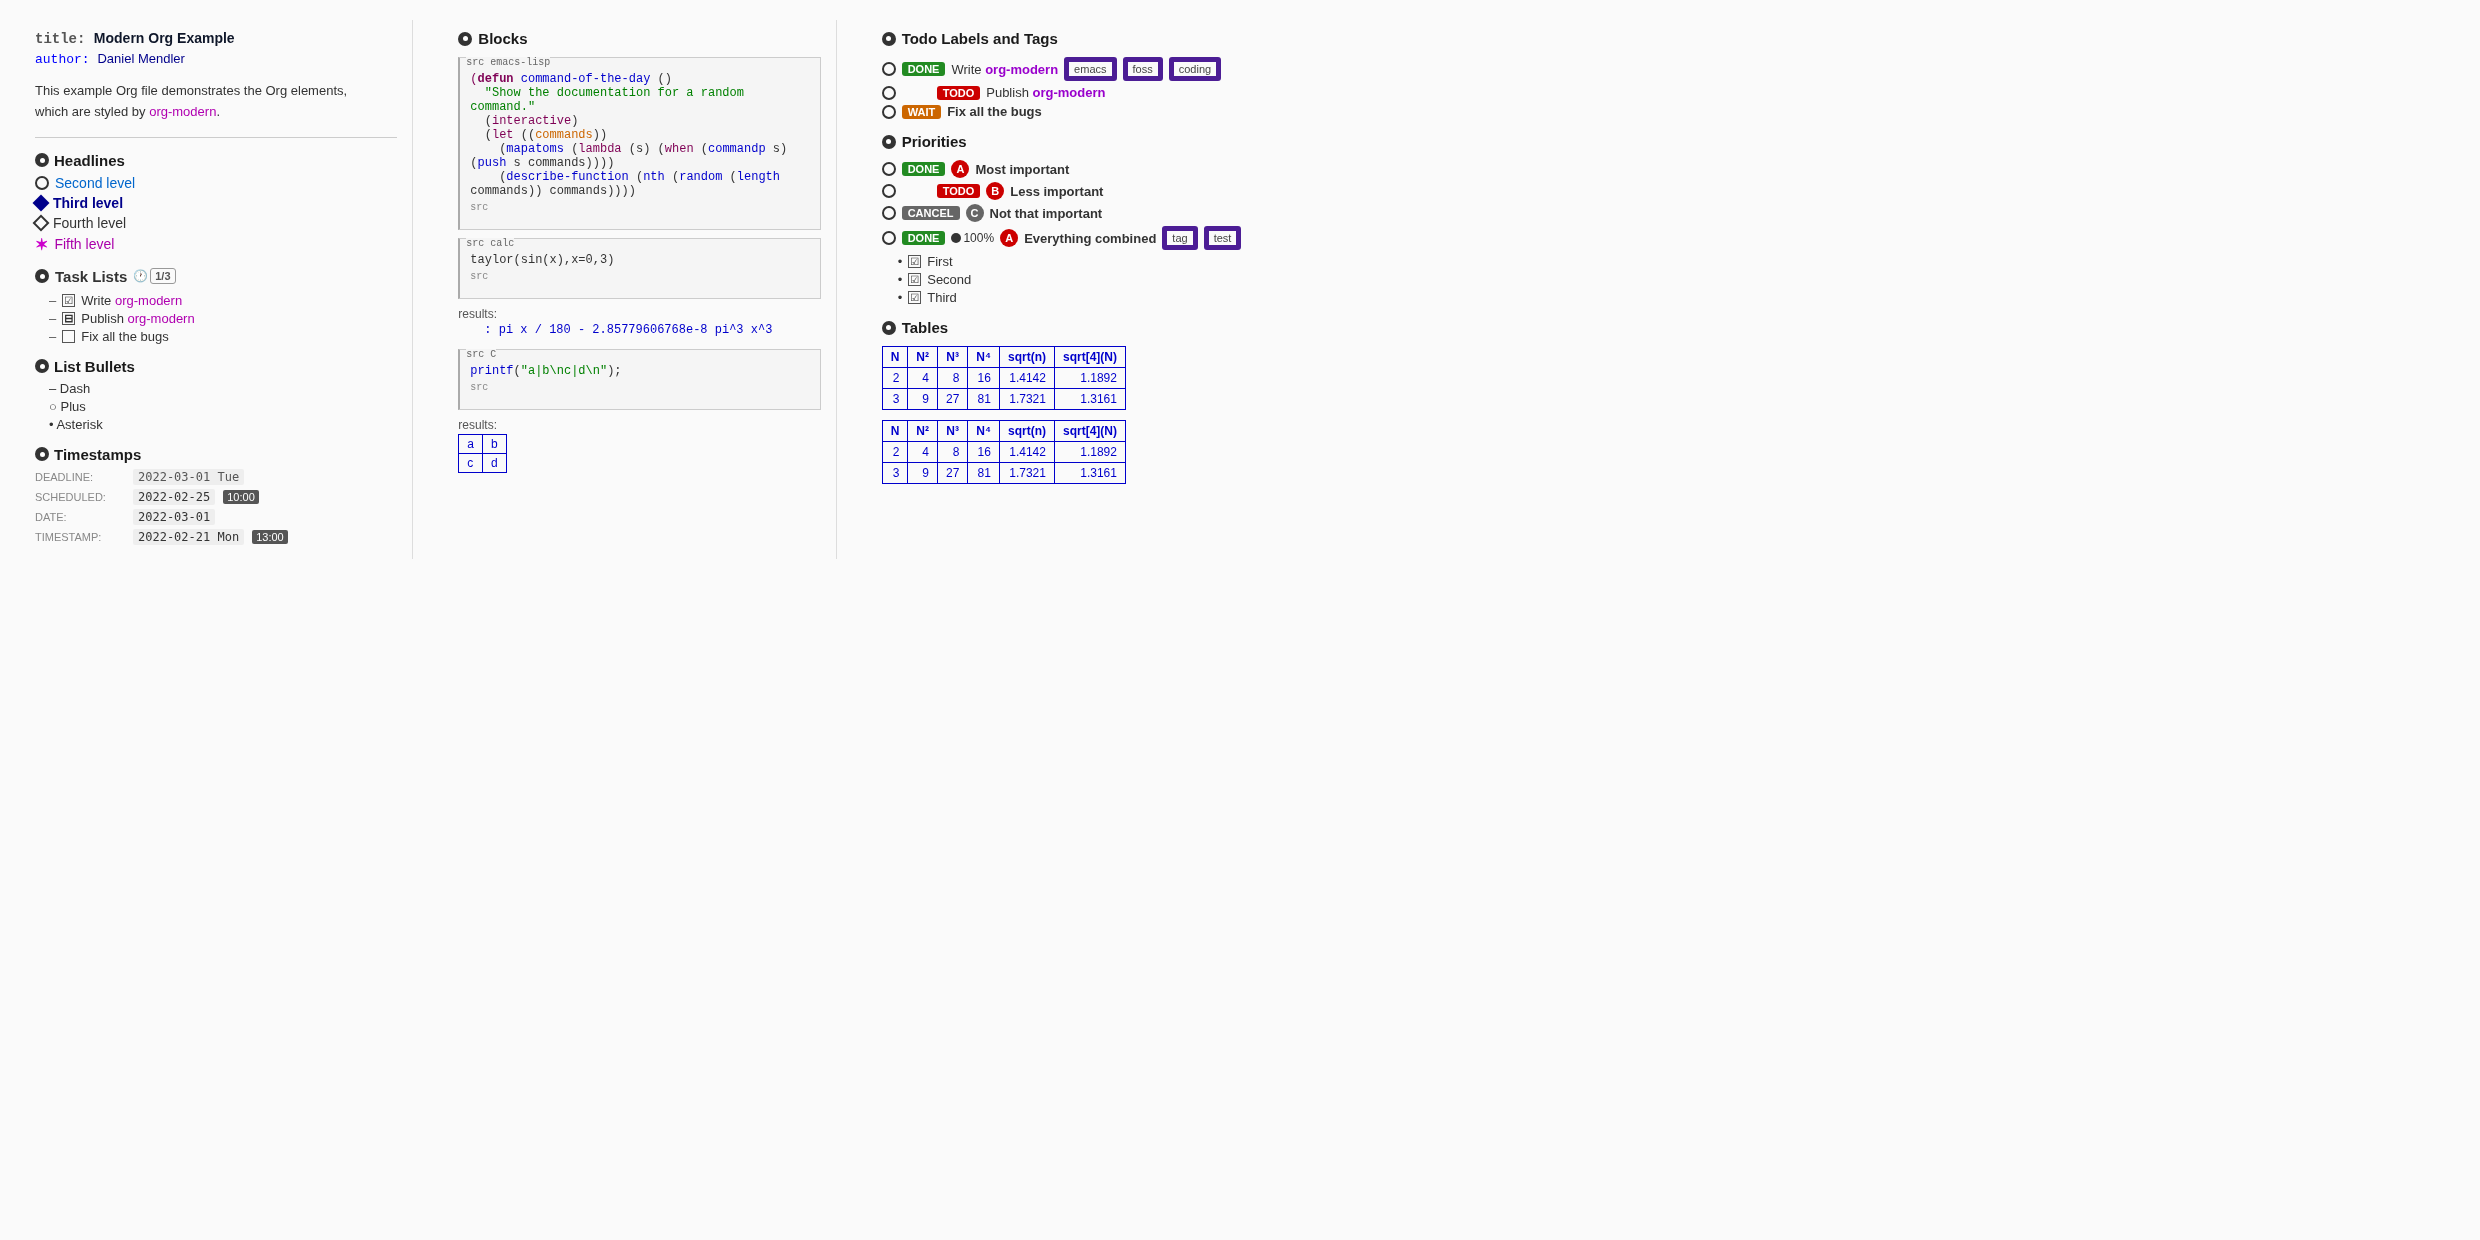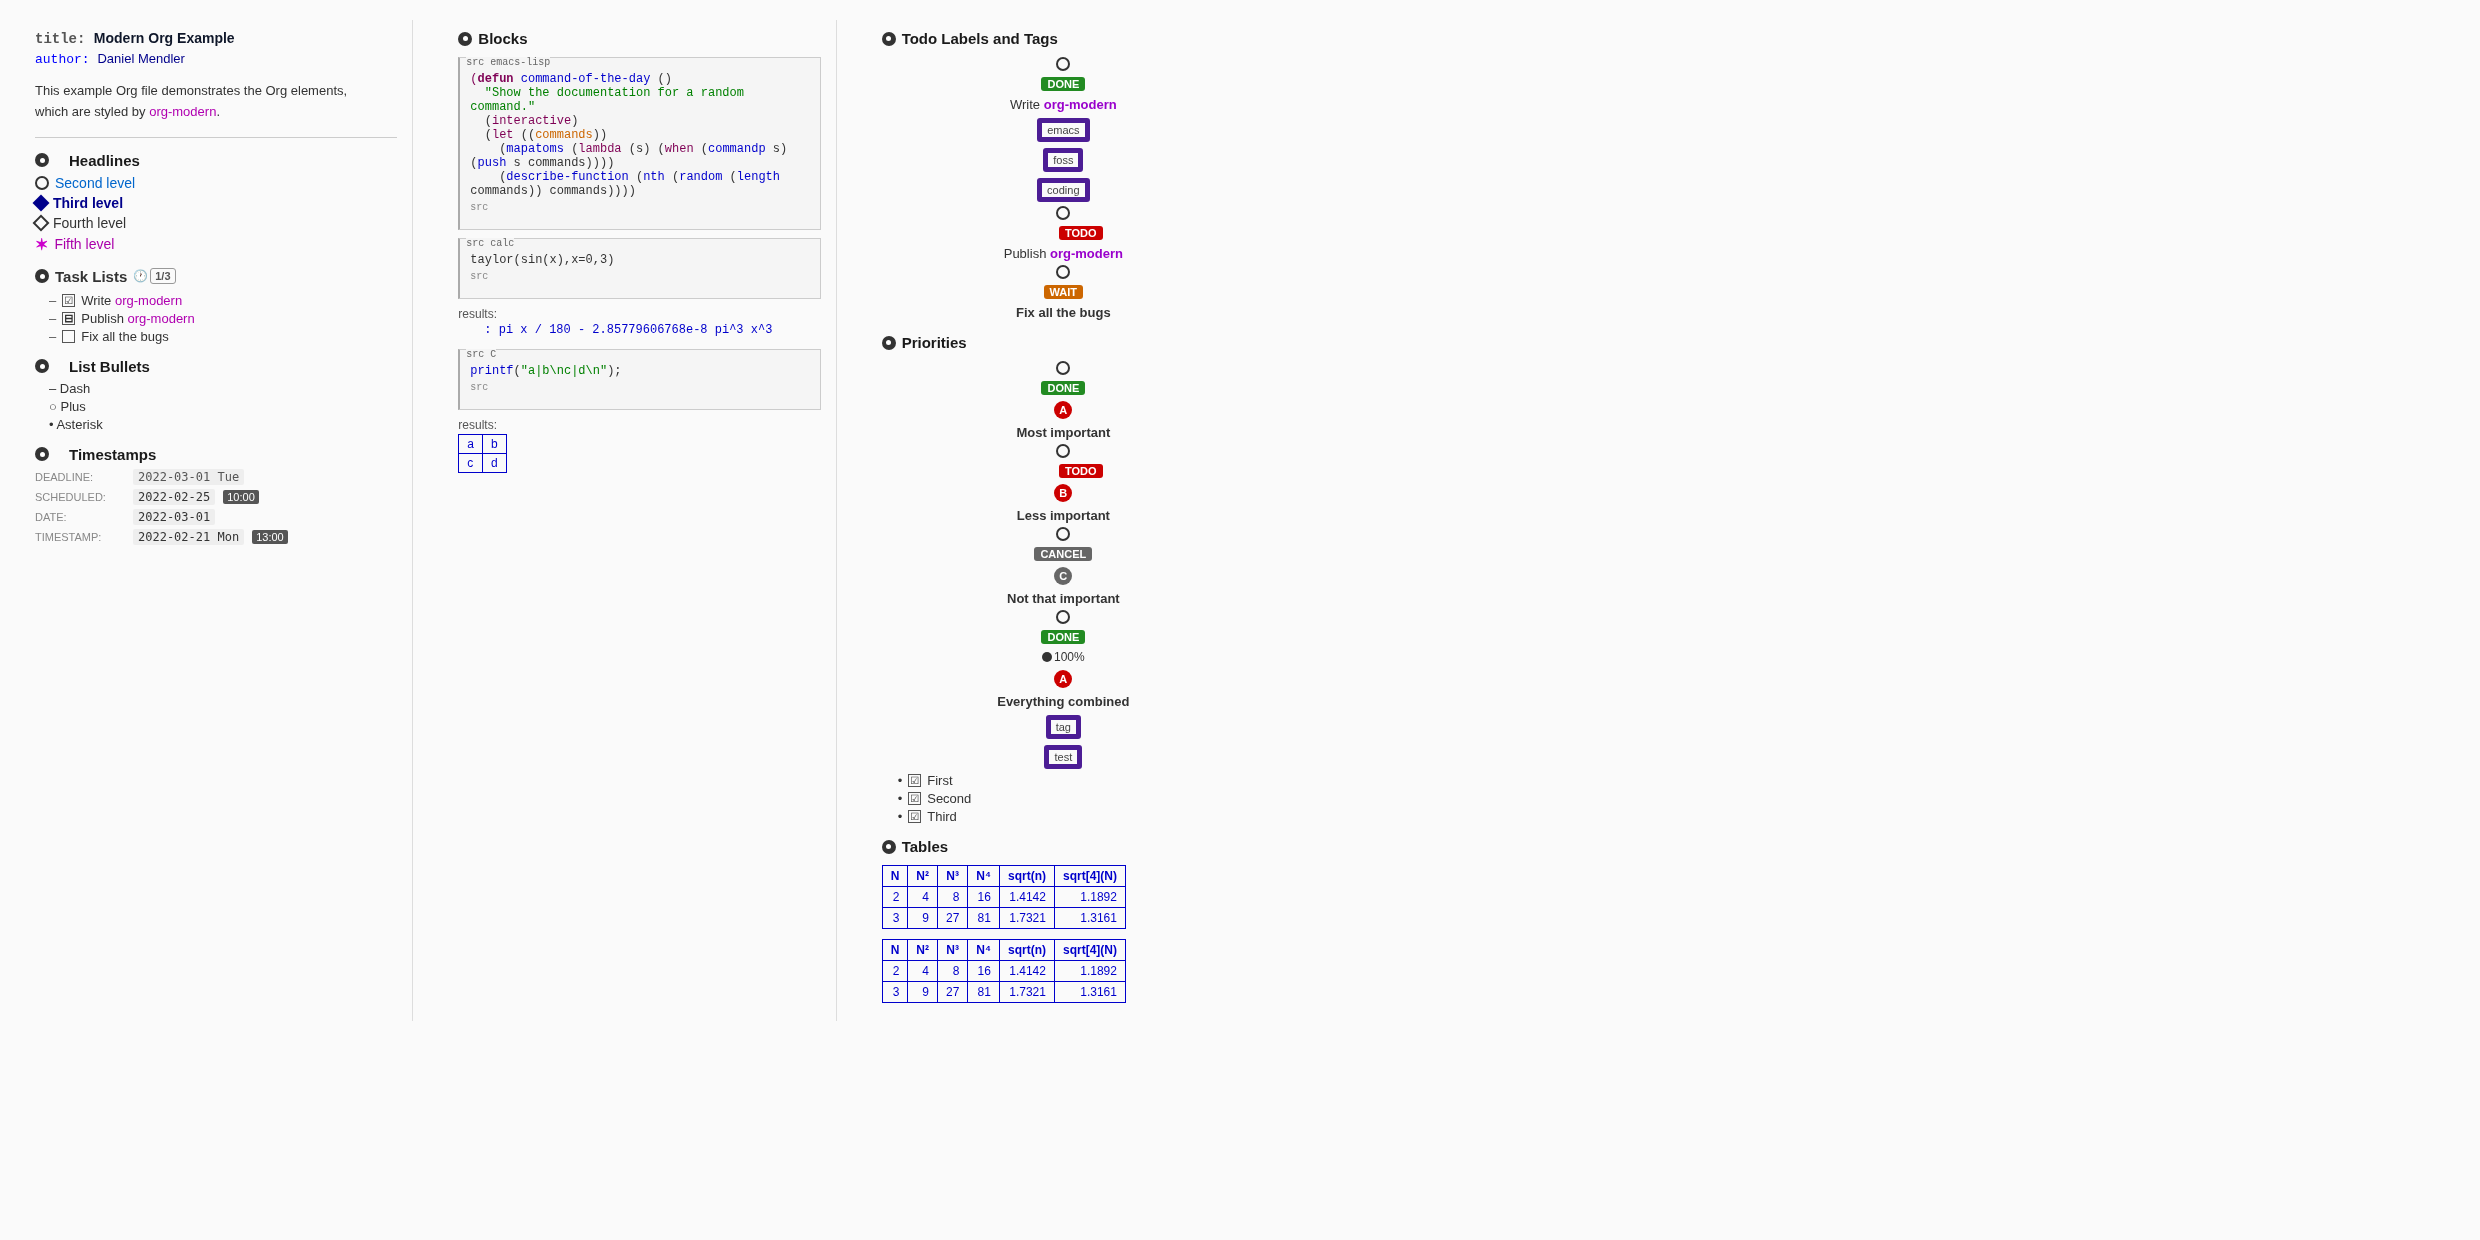--- a/index.html
+++ b/index.html
@@ -77,21 +77,21 @@
       flex-shrink: 0;
     }
     .asterisk-mark {
       color: #cc00cc;
       font-weight: bold;
       font-size: 16px;
     }
 
     
     .headline-h1 {
-      display: flex; align-items: center; gap: 20px;
+      display: flex; align-items: center; gap: 5px;
       font-size: 15px; font-weight: bold; color: #1a1a1a;
       font-family: sans-serif;
       margin-bottom: 6px;
     }
     .headline-h2 {
       display: flex; align-items: center; gap: 6px;
       color: #0066cc; font-size: 14px; font-family: sans-serif;
       margin: 4px 0;
     }
     .headline-h3 {
@@ -206,21 +206,20 @@
     }
 
     
     .blocks-col { padding-top: 10px; }
 
     
     .todo-row {
       display: flex; align-items: center; gap: 6px;
       font-size: 13px; font-family: sans-serif;
       margin: 4px 0;
-      flex-direction: column;
     }
     .badge {
       padding: 1px 6px; border-radius: 3px;
       font-size: 11px; font-weight: bold; color: white;
       font-family: sans-serif;
     }
     .badge-done { background: #228b22; }
     .badge-todo { background: #cc0000; margin-left: 35px; }
     .badge-wait { background: #cc6600; }
     .badge-cancel { background: #666; }

